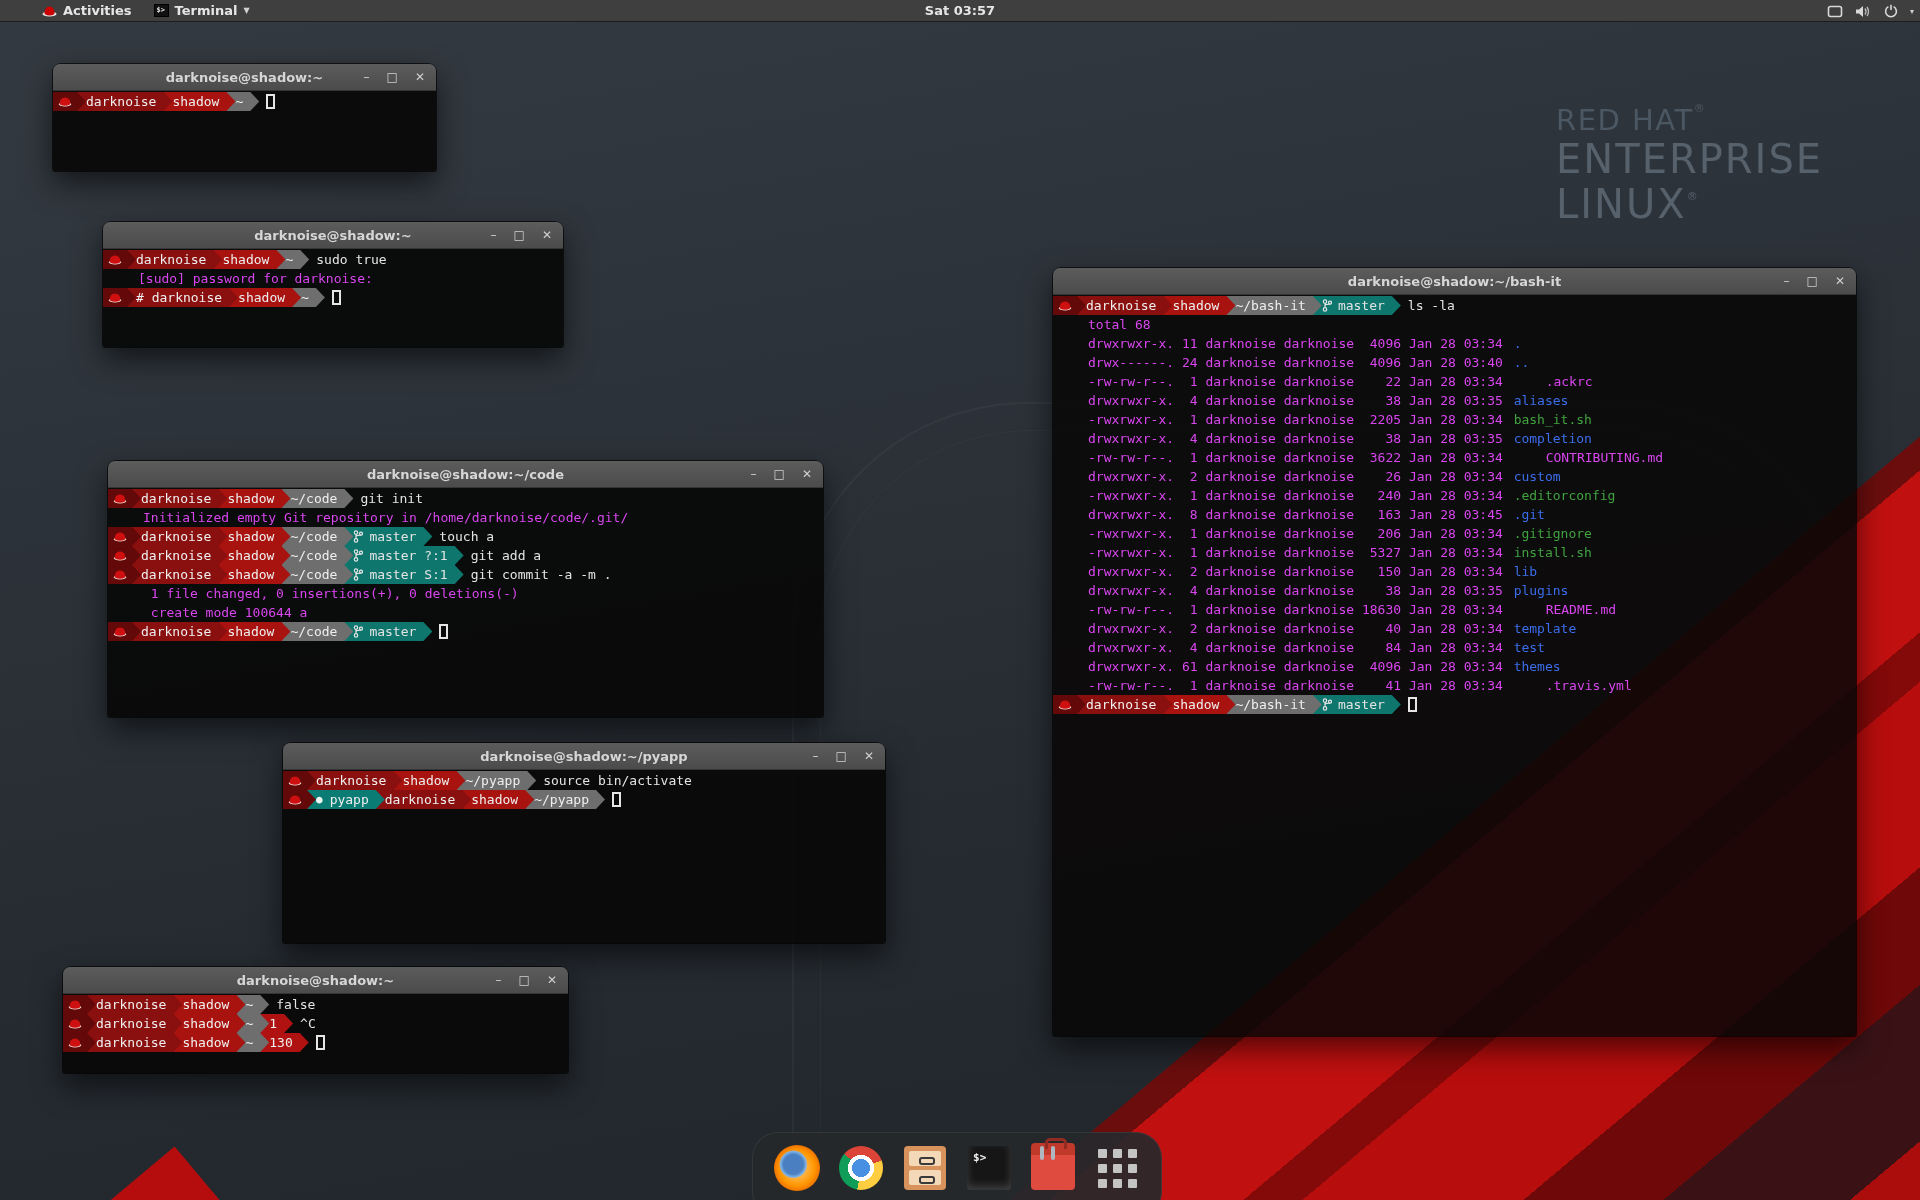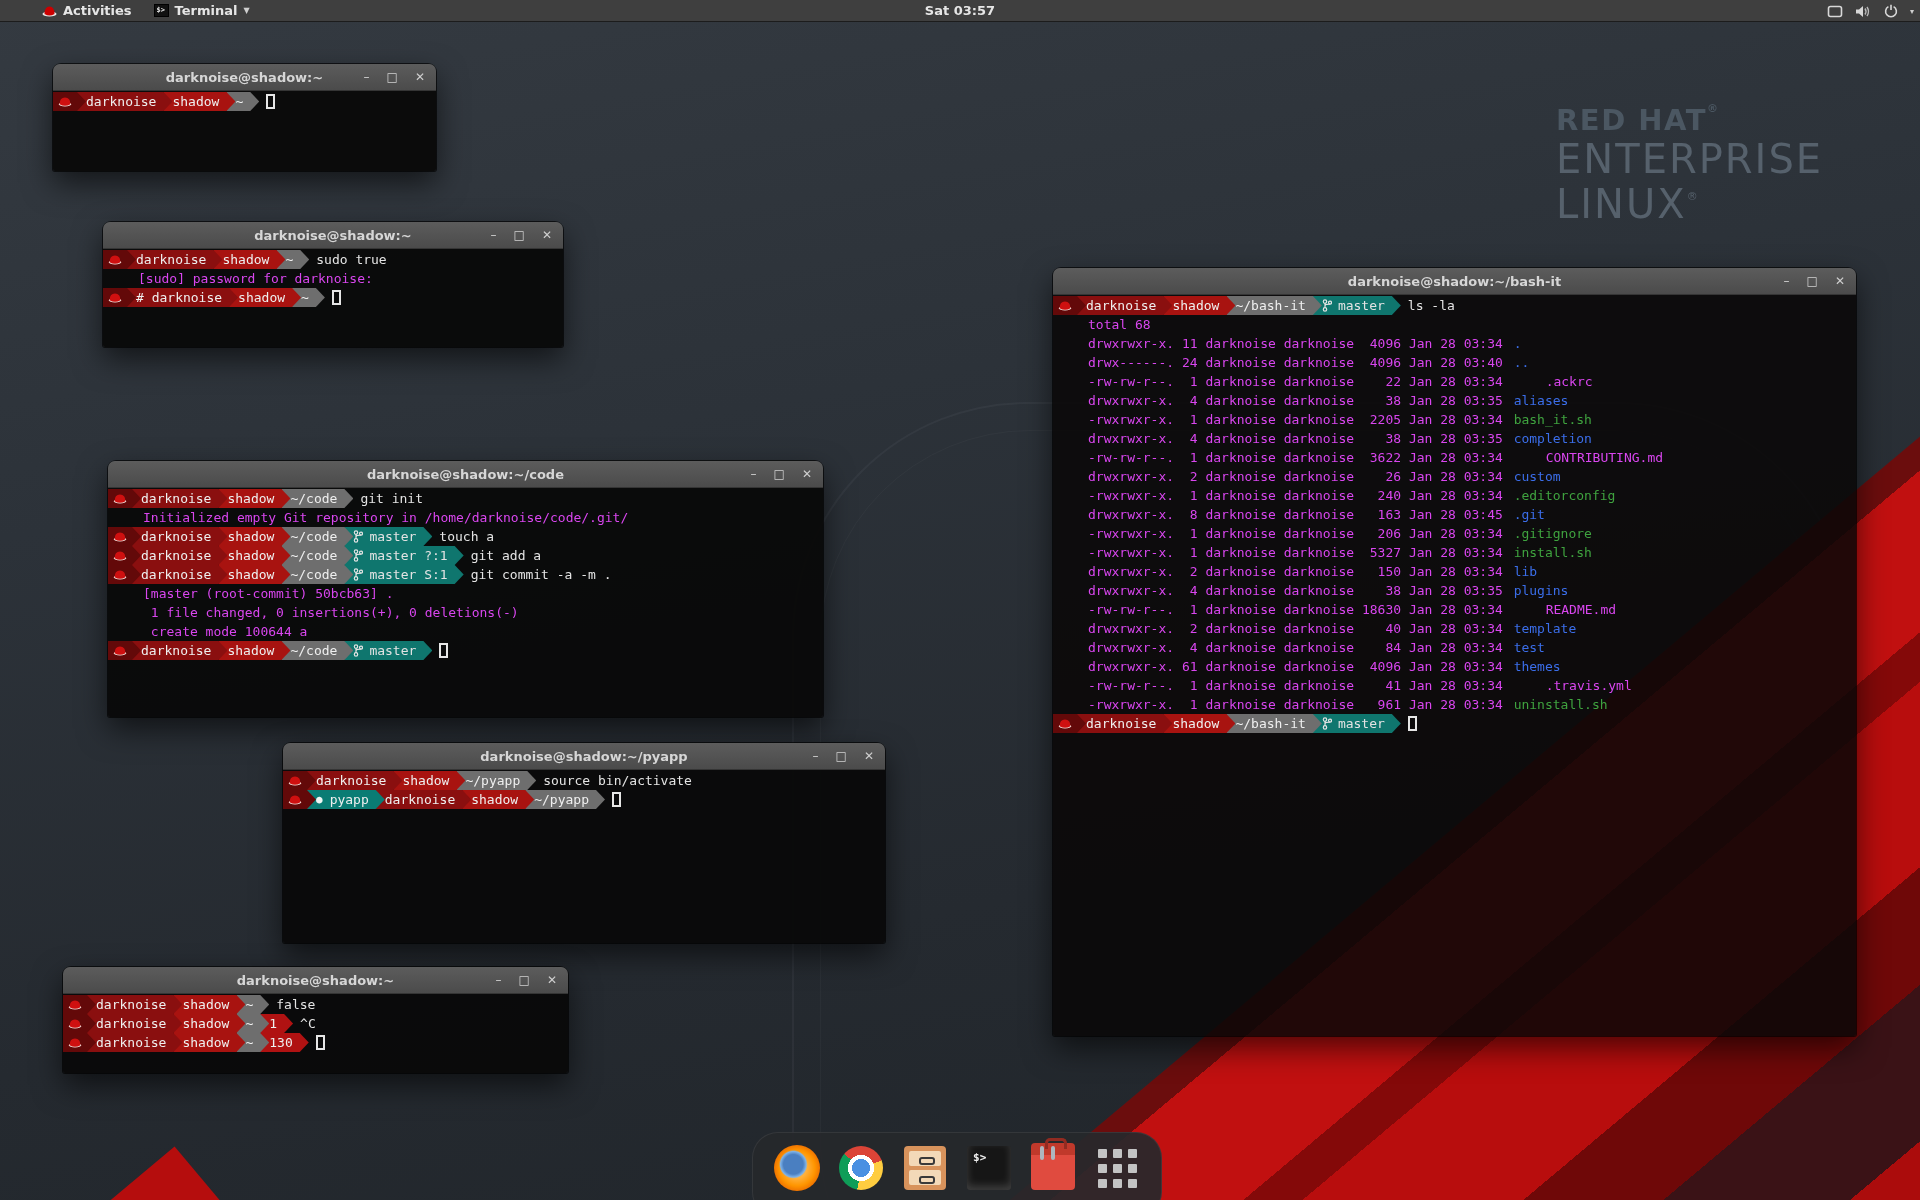--- a/index.html
+++ b/index.html
@@ -8,21 +8,21 @@
   
   .desktop { position:absolute; inset:0; background:linear-gradient(170deg,#343a41 0%,#2c3239 35%,#252a30 70%,#20252a 100%); overflow:hidden; }
   .arc1 { position:absolute; left:792px; top:402px; width:1060px; height:980px; border-radius:235px; border:2px solid rgba(195,205,215,0.055); }
   .arc2 { position:absolute; left:820px; top:430px; width:1004px; height:924px; border-radius:210px; border:1px solid rgba(195,205,215,0.04); }
   .stripeA { position:absolute; left:1010px; top:1200px; width:1500px; height:900px; transform:rotate(-40deg); transform-origin:0 0;
     background:linear-gradient(180deg,#6b0d0d 0 26px,#c11010 26px 150px,#840909 150px 188px,#b80d0d 188px 330px,#6f0808 330px 420px,#3a1216 420px 540px,#ab0c0c 540px 720px,#5c0808 720px 900px); }
   .stripeB { position:absolute; left:75px; top:1230px; width:130px; height:70px; transform:rotate(-40deg); transform-origin:0 0; background:#b50d0d; }
 
   
   .brand { position:absolute; left:1556px; top:102px; color:#525e69; user-select:none; }
-  .brand .b1 { font-size:29px; font-weight:bold; letter-spacing:1.5px; color:#4b5762; }
+  .brand .b1 { font-size:29px; font-weight:normal; letter-spacing:1.5px; color:#4b5762; }
   .brand .b2 { font-size:40px; font-weight:normal; letter-spacing:2px; line-height:1.12; color:#56616c; }
   .brand sup { font-size:11px; vertical-align:18px; }
 
   
   .topbar { position:absolute; left:0; top:0; width:1920px; height:22px; background:#3f3f3f; border-bottom:1px solid #1c1c1c;
     display:flex; align-items:center; color:#e6e6e6; font-size:13px; font-weight:bold; z-index:50; }
   .tb-left { display:flex; align-items:flex-end; height:100%;padding-left:34px; }
   .tb-activities { display:flex; align-items:center; gap:6px; padding:0 12px 0 8px; height:100%; cursor:pointer; }
   .tb-app { display:flex; align-items:center; gap:6px; padding:0 10px; height:100%; }
   .tb-appicon { width:15px; height:13px; background:#111; border:1px solid #000; color:#e8e8e8; font-family:"DejaVu Sans Mono",monospace; font-size:7px; font-weight:bold; line-height:11px; text-align:left; padding-left:2px; }
@@ -253,23 +253,20 @@
         <span class="seg seg-path" style="z-index: 27;">~/code</span>
         <span class="seg seg-git" style="z-index: 26;"><svg class="bicon" width="10" height="13" viewBox="0 0 10 13">
             <circle cx="3" cy="2.6" r="1.7" fill="none" stroke="#e3e3e3" stroke-width="1.2"></circle>
             <circle cx="3" cy="10.4" r="1.7" fill="none" stroke="#e3e3e3" stroke-width="1.2"></circle>
             <circle cx="8" cy="3.6" r="1.5" fill="none" stroke="#e3e3e3" stroke-width="1.2"></circle>
             <path d="M3 4.3 L3 8.7 M3 7 Q3 5 8 5.1" stroke="#e3e3e3" stroke-width="1.2" fill="none"></path>
           </svg><i>master S:1</i></span>
         <span class="cmd">git commit -a -m .</span>
       </div>
       <div class="term-line">
-        <span class="out c-fg">[master (root-commit) 50bcb63] .</span>
-      </div>
-      <div class="term-line">
         <span class="out c-fg"> 1 file changed, 0 insertions(+), 0 deletions(-)</span>
       </div>
       <div class="term-line">
         <span class="out c-fg"> create mode 100644 a</span>
       </div>
       <div class="term-line">
         <span class="seg seg-hat" style="z-index: 30;"><svg width="14" height="11" viewBox="0 0 14 11">
             <ellipse cx="7" cy="8.3" rx="6.3" ry="2.2" fill="#efe7e2"></ellipse>
             <path d="M1.6 8.2 Q1.6 1.6 7 1.6 Q12.4 1.6 12.4 8.2 Q9.8 9.8 7 9.8 Q4.2 9.8 1.6 8.2" fill="#cf1010"></path>
           </svg></span>
@@ -465,24 +462,20 @@
       </div>
       <div class="term-line">
         <span class="out c-fg">drwxrwxr-x. 61 darknoise darknoise  4096 Jan 28 03:34 </span>
         <span class="out c-blue">themes</span>
       </div>
       <div class="term-line">
         <span class="out c-fg">-rw-rw-r--.  1 darknoise darknoise    41 Jan 28 03:34 </span>
         <span class="out c-fg">.travis.yml</span>
       </div>
       <div class="term-line">
-        <span class="out c-fg">-rwxrwxr-x.  1 darknoise darknoise   961 Jan 28 03:34 </span>
-        <span class="out c-green">uninstall.sh</span>
-      </div>
-      <div class="term-line">
         <span class="seg seg-hat" style="z-index: 30;"><svg width="14" height="11" viewBox="0 0 14 11">
             <ellipse cx="7" cy="8.3" rx="6.3" ry="2.2" fill="#efe7e2"></ellipse>
             <path d="M1.6 8.2 Q1.6 1.6 7 1.6 Q12.4 1.6 12.4 8.2 Q9.8 9.8 7 9.8 Q4.2 9.8 1.6 8.2" fill="#cf1010"></path>
           </svg></span>
         <span class="seg seg-user" style="z-index: 29;">darknoise</span>
         <span class="seg seg-host" style="z-index: 28;">shadow</span>
         <span class="seg seg-path" style="z-index: 27;">~/bash-it</span>
         <span class="seg seg-git" style="z-index: 26;"><svg class="bicon" width="10" height="13" viewBox="0 0 10 13">
             <circle cx="3" cy="2.6" r="1.7" fill="none" stroke="#e3e3e3" stroke-width="1.2"></circle>
             <circle cx="3" cy="10.4" r="1.7" fill="none" stroke="#e3e3e3" stroke-width="1.2"></circle>

